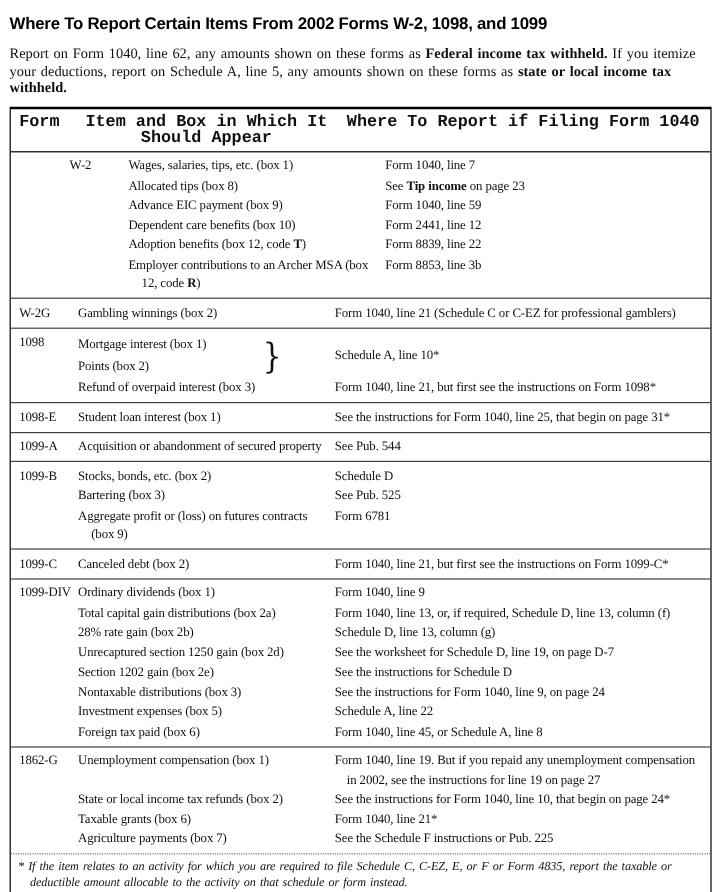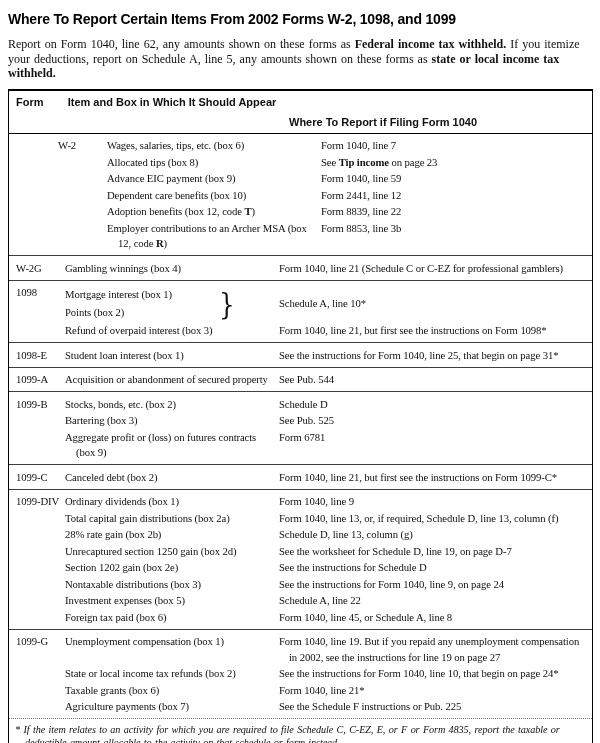--- a/index.html
+++ b/index.html
@@ -32,31 +32,31 @@
     border: 1.5px solid #000;
     border-top-width: 2px;
     border-bottom-width: 2px;
     font-size: 10.7px;
     line-height: 15.5px;
     letter-spacing: -0.1px;
   }
   .thead {
     display: grid;
     grid-template-columns: 56px 214px 1fr;
-    font-family: Liberation Sans, sans-serif;
+    font-family: Liberation Mono, monospace;
     font-weight: 700;
-    font-size: 11px;
+    font-size: 14px;
     letter-spacing: 0;
     line-height: 13px;
     padding: 5px 0 4px 0;
     border-bottom: 1.5px solid #000;
   }
   .th-form { padding-left: 7px; }
   .th-item { padding-left: 0; text-align: center; }
-  .th-report { padding-left: 10px; margin-top: 20px; }
+  .th-report { padding-left: 10px; }
   .section {
     display: grid;
     grid-template-columns: 56px 1fr;
     padding: 4px 0 3px 0;
     border-top: 1.5px solid #3f3f3f;
   }
   .section:first-child { border-top: none; margin-left: 42px; }
   .form-cell { padding-left: 7px; padding-top: 0.5px; }
   .row {
     display: grid;
@@ -122,21 +122,21 @@
       <div class="th-form">Form</div>
       <div class="th-item">Item and Box in Which It Should Appear</div>
       <div class="th-report">Where To Report if Filing Form 1040</div>
     </div>
 
     <div id="table-body">
         <div class="section">
           <div class="form-cell">W-2</div>
           <div class="rows">
             <div class="row">
-              <div class="item-cell">Wages, salaries, tips, etc. (box 6)</div>
+              <div class="item-cell">Wages, salaries, tips, etc. (box 1)</div>
               <div class="report-cell">Form 1040, line 7</div>
             </div>
             <div class="row">
               <div class="item-cell">Allocated tips (box 8)</div>
               <div class="report-cell">See <b>Tip income</b> on page 23</div>
             </div>
             <div class="row">
               <div class="item-cell">Advance EIC payment (box 9)</div>
               <div class="report-cell">Form 1040, line 59</div>
             </div>
@@ -151,21 +151,21 @@
             <div class="row">
               <div class="item-cell">Employer contributions to an Archer MSA (box 12, code <b>R</b>)</div>
               <div class="report-cell">Form 8853, line 3b</div>
             </div>
           </div>
         </div>
         <div class="section">
           <div class="form-cell">W-2G</div>
           <div class="rows">
             <div class="row">
-              <div class="item-cell">Gambling winnings (box 4)</div>
+              <div class="item-cell">Gambling winnings (box 2)</div>
               <div class="report-cell">Form 1040, line 21 (Schedule C or C-EZ for professional gamblers)</div>
             </div>
           </div>
         </div>
         <div class="section">
           <div class="form-cell">1098</div>
           <div class="rows">
             <div class="row braced">
               <div class="braced-items">
                 <div class="group-item">Mortgage interest (box 1)</div>
@@ -257,21 +257,21 @@
               <div class="item-cell">Investment expenses (box 5)</div>
               <div class="report-cell">Schedule A, line 22</div>
             </div>
             <div class="row">
               <div class="item-cell">Foreign tax paid (box 6)</div>
               <div class="report-cell">Form 1040, line 45, or Schedule A, line 8</div>
             </div>
           </div>
         </div>
         <div class="section">
-          <div class="form-cell">1099-G</div>
+          <div class="form-cell">1862-G</div>
           <div class="rows">
             <div class="row">
               <div class="item-cell">Unemployment compensation (box 1)</div>
               <div class="report-cell">Form 1040, line 19. But if you repaid any unemployment compensation in 2002, see the instructions for line 19 on page 27</div>
             </div>
             <div class="row">
               <div class="item-cell">State or local income tax refunds (box 2)</div>
               <div class="report-cell">See the instructions for Form 1040, line 10, that begin on page 24*</div>
             </div>
             <div class="row">

